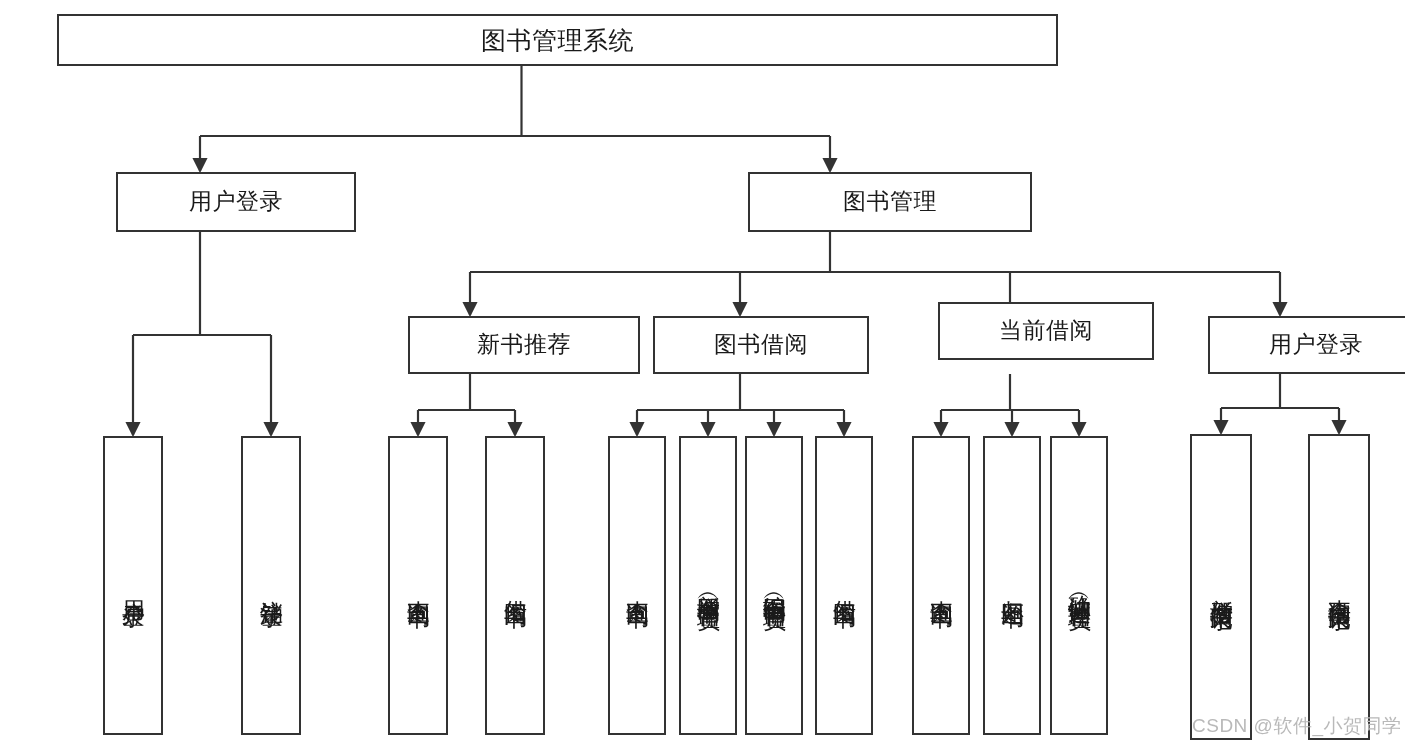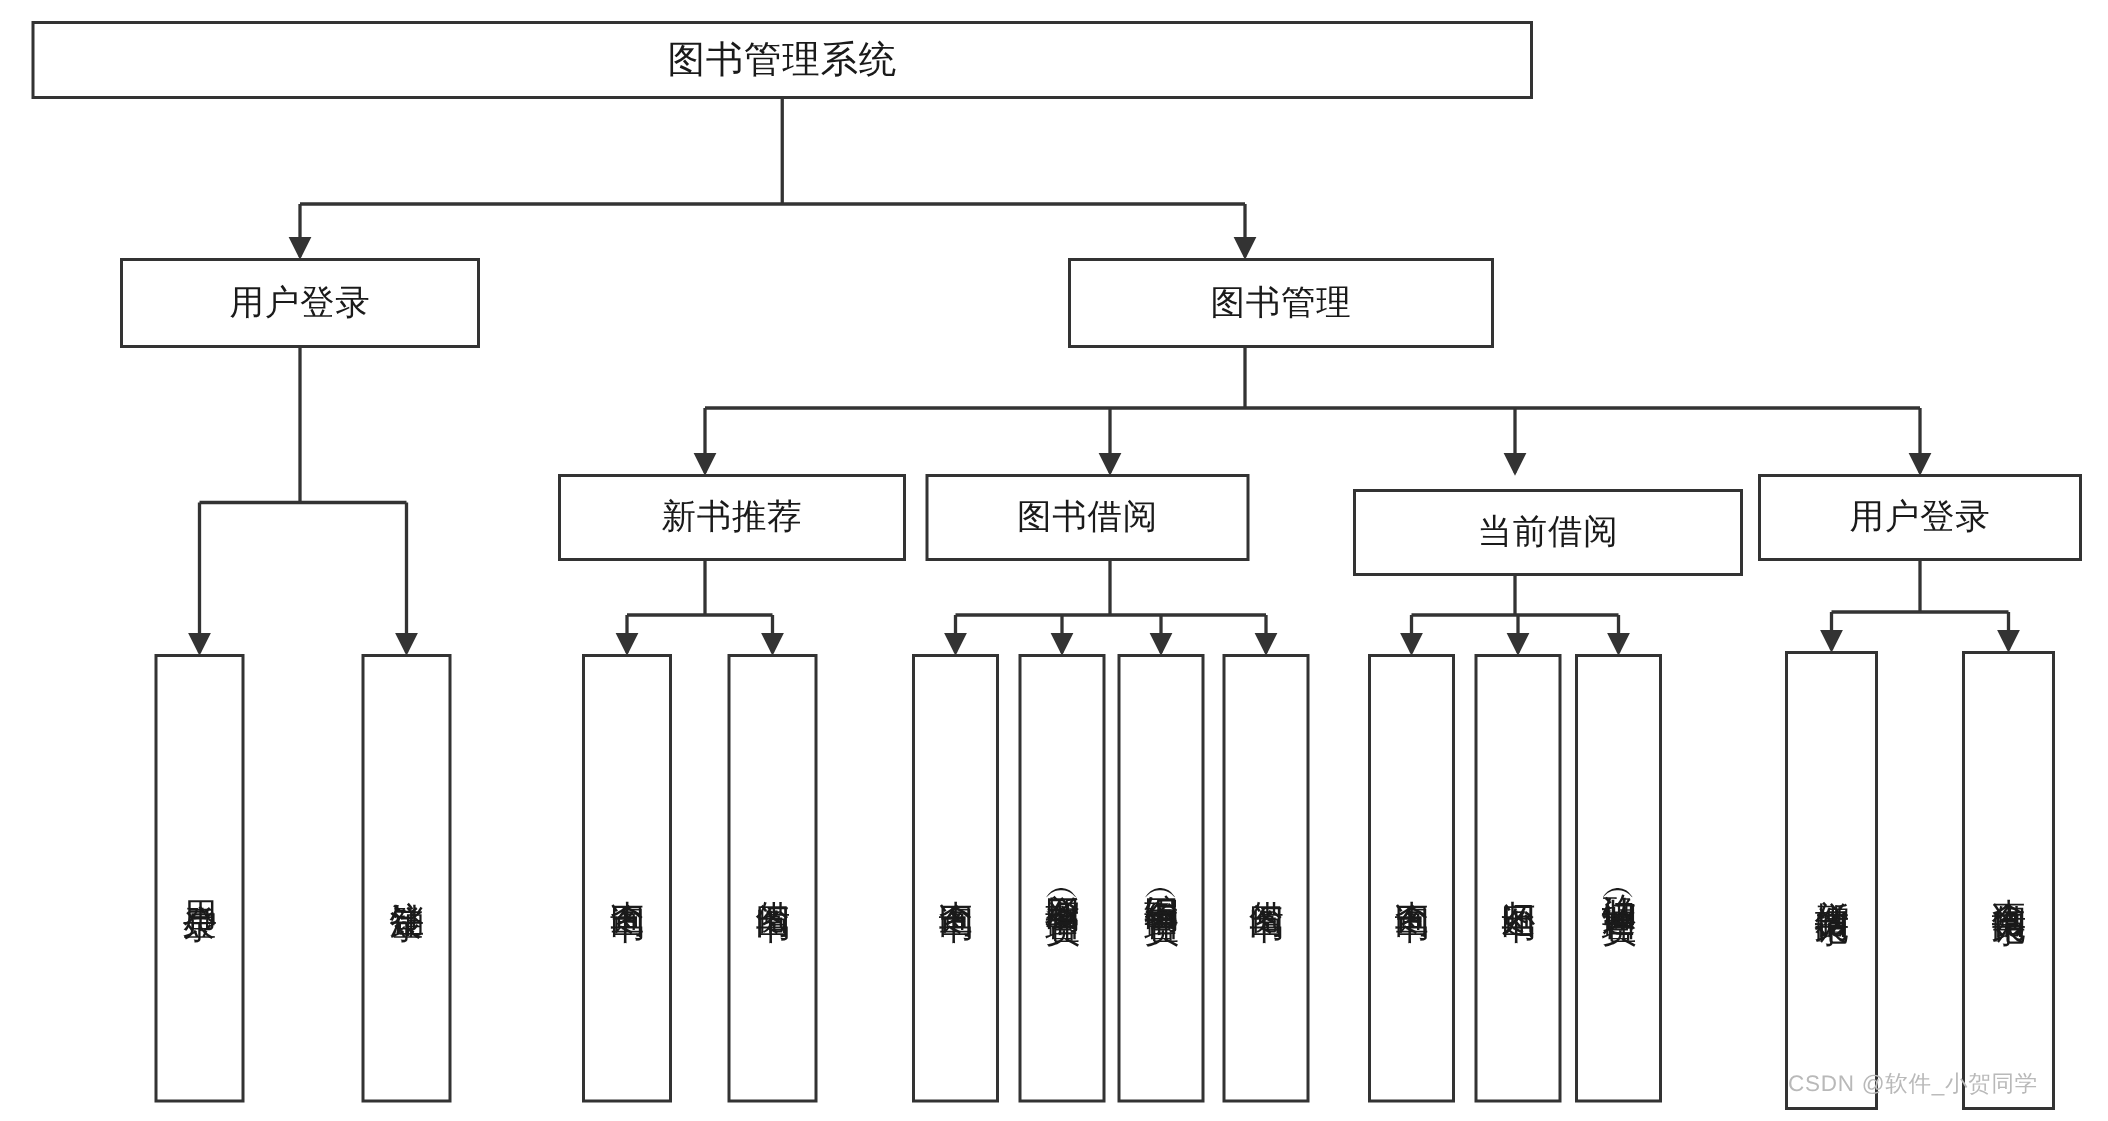--- a/index.html
+++ b/index.html
@@ -33,20 +33,21 @@
     display: flex;
     align-items: center;
     justify-content: center;
     text-align: center;
     color: #1a1a1a;
     line-height: 1.12;
   }
   .node.h {
     font-size: 23px;
     letter-spacing: 0.5px;
+    margin-left: 36px;
   }
   .node.v {
     font-size: 23px;
     writing-mode: vertical-rl;
     text-orientation: upright;
     letter-spacing: 2px;
     padding: 4px 0;
   }
   .node .lbl {
     display: block;
@@ -54,21 +55,21 @@
   .node.v .lbl {
     writing-mode: vertical-rl;
     text-orientation: upright;
     white-space: normal;
   }
   #title-node {
     font-size: 25px;
   }
   .watermark {
     position: absolute;
-    font-size: 15px;
+    font-size: 19px;
     color: #b9b9b9;
     white-space: nowrap;
     letter-spacing: 0.5px;
   }
 </style>
 </head>
 <body>
 
 <div id="canvas">
 
@@ -127,21 +128,21 @@
         <span class="lbl">图书管理</span>
       </div>
     </div>
   <div id="level3-layer">
       <div class="node h" style="left: 372px; top: 316px; width: 232px; height: 58px;">
         <span class="lbl">新书推荐</span>
       </div>
       <div class="node h" style="left: 617px; top: 316px; width: 216px; height: 58px;">
         <span class="lbl">图书借阅</span>
       </div>
-      <div class="node h" style="left: 902px; top: 326px; width: 260px; height: 58px;">
+      <div class="node h" style="left: 902px; top: 302px; width: 216px; height: 58px;">
         <span class="lbl">当前借阅</span>
       </div>
       <div class="node h" style="left: 1172px; top: 316px; width: 216px; height: 58px;">
         <span class="lbl">用户登录</span>
       </div>
     </div>
   <div id="leaf-layer">
       <div class="node v" style="left: 103px; top: 436px; width: 60px; height: 299px;">
         <span class="lbl">用户登录</span>
       </div>

